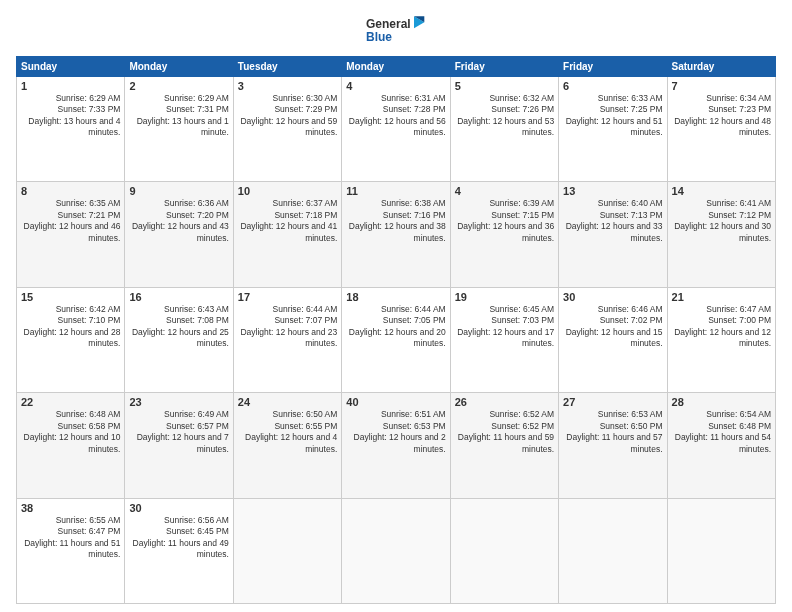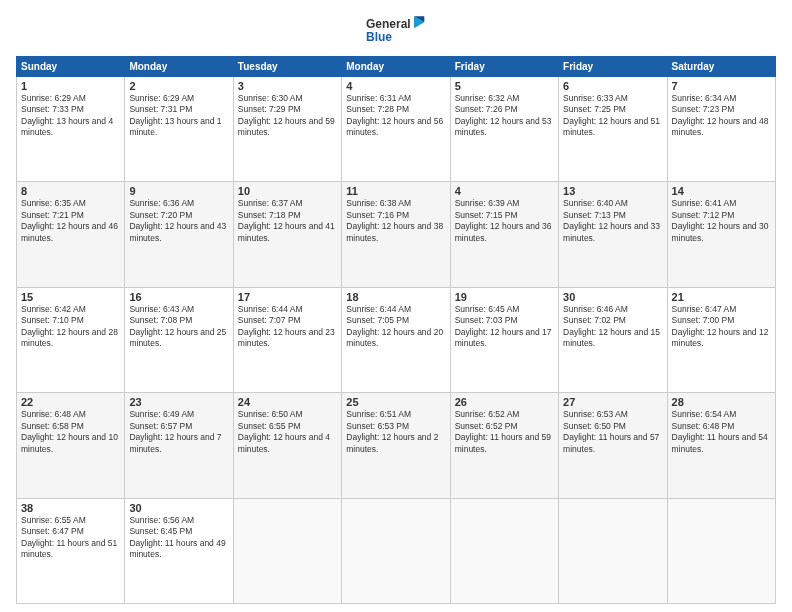--- a/index.html
+++ b/index.html
@@ -68,20 +68,21 @@
       background: #f5f5f5;
     }
     .day-num {
       font-size: 11px;
       font-weight: bold;
       display: block;
       margin-bottom: 1px;
     }
     .cell-text {
       line-height: 1.35;
+      text-align: right;
     }
     td.empty {
       background: #f9f9f9;
     }
   </style>
 </head>
 <body>
 
 <div class="page">
   <div class="header">
@@ -209,21 +210,21 @@
           </td>
           <td>
             <span class="day-num">23</span>
             <div class="cell-text">Sunrise: 6:49 AM<br>Sunset: 6:57 PM<br>Daylight: 12 hours and 7 minutes.</div>
           </td>
           <td>
             <span class="day-num">24</span>
             <div class="cell-text">Sunrise: 6:50 AM<br>Sunset: 6:55 PM<br>Daylight: 12 hours and 4 minutes.</div>
           </td>
           <td>
-            <span class="day-num">25</span>
+            <span class="day-num">40</span>
             <div class="cell-text">Sunrise: 6:51 AM<br>Sunset: 6:53 PM<br>Daylight: 12 hours and 2 minutes.</div>
           </td>
           <td>
             <span class="day-num">26</span>
             <div class="cell-text">Sunrise: 6:52 AM<br>Sunset: 6:52 PM<br>Daylight: 11 hours and 59 minutes.</div>
           </td>
           <td>
             <span class="day-num">27</span>
             <div class="cell-text">Sunrise: 6:53 AM<br>Sunset: 6:50 PM<br>Daylight: 11 hours and 57 minutes.</div>
           </td>

